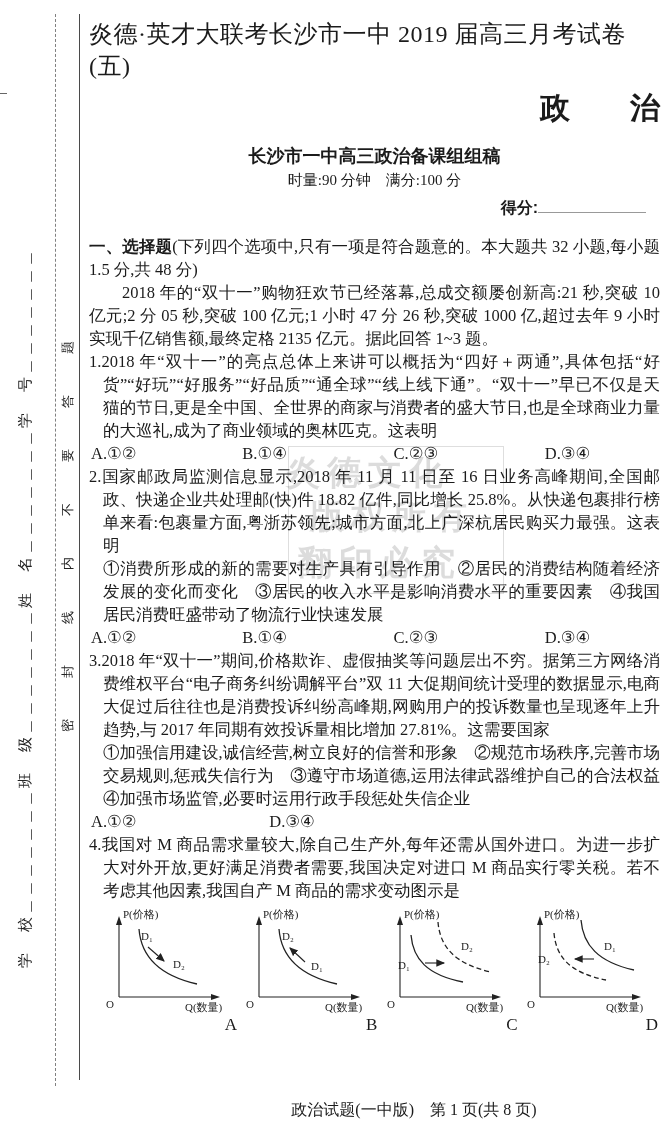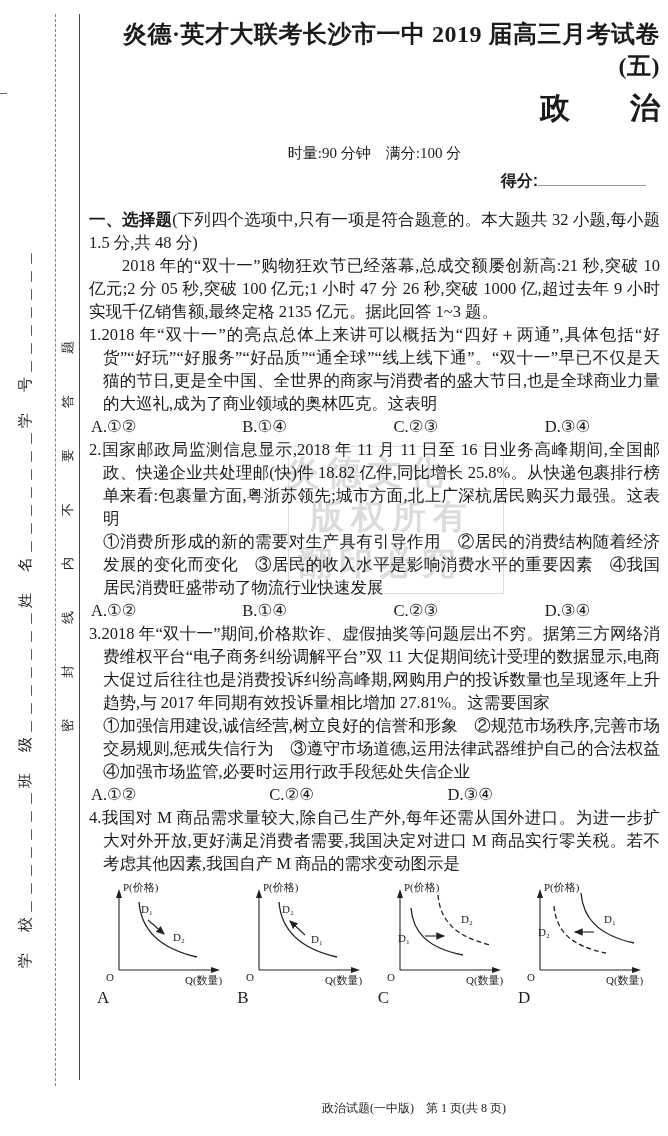--- a/index.html
+++ b/index.html
@@ -17,47 +17,47 @@
   .content{position:absolute;left:80px;top:0;width:588px;height:1136px;}
   .wm{position:absolute;z-index:0;font-weight:bold;white-space:nowrap;
       font-family:"Liberation Sans","DejaVu Sans",sans-serif;
       color:rgba(40,40,40,0.16);font-size:34px;letter-spacing:7px;}
   .wm1{left:206px;top:450px;}
   .wm2{left:230px;top:494px;}
   .wm3{left:218px;top:540px;}
   .wm-box{position:absolute;z-index:0;left:208px;top:446px;width:214px;height:146px;
           border:1px solid rgba(0,0,0,0.13);}
   .flow{position:relative;z-index:1;padding:18px 8px 0 9px;}
-  .title{font-size:24px;font-weight:700;text-align:right;margin:0 0 4px 0;letter-spacing:0.5px;}
+  .title{font-size:24px;font-weight:400;text-align:left;margin:0 0 4px 0;letter-spacing:0.5px;}
   .subject{font-size:30px;font-weight:bold;text-align:right;margin:6px 0 15px 0;
            font-family:Liberation Sans, sans-serif;}
   .source{font-size:18px;font-weight:bold;text-align:center;margin:6px 0 2px 0;
           font-family:"Liberation Sans","DejaVu Sans",sans-serif;}
   .meta{font-size:15px;text-align:center;margin:3px 0 8px 0;font-family:Liberation Serif, serif;}
   .score{font-size:16px;font-weight:bold;text-align:right;padding-right:14px;margin:4px 0 16px 0;
          font-family:"Liberation Sans","DejaVu Sans",sans-serif;}
   .score-blank{display:inline-block;width:108px;border-bottom:1px solid #999;height:14px;}
   .bodytext{font-size:16.5px;line-height:23px;text-align:justify;}
   .section-head .hd{font-weight:bold;font-family:"Liberation Sans","DejaVu Sans",sans-serif;}
   .intro{text-indent:2em;margin:0;}
   .question{padding-left:14px;}
   .q-stem{text-indent:-14px;}
   .q-options{display:flex;margin-left:-12px;gap:36px;}
   .q-options .opt{width:25%;}
   
   .graphs{display:flex;justify-content:space-between;margin-top:5px;padding:0 2px 0 8px;}
-  .graph{width:140px;text-align:left;}
+  .graph{width:140px;text-align:right;}
   .graph svg{display:block;}
   .graph-label{font-size:17px;margin-top:0px;}
   .axis{stroke:#222;stroke-width:1.1;fill:none;}
   .curve{stroke:#222;stroke-width:1.3;fill:none;}
   .dash{stroke-dasharray:5,3;}
   .ah{fill:#222;stroke:none;}
   .svgtxt{font-size:11px;fill:#1b1b1b;font-family:"Liberation Serif","DejaVu Serif",serif;}
-  .footer{position:absolute;z-index:1;left:80px;right:0;top:1100px;text-align:center;font-size:12px;}
+  .footer{position:absolute;z-index:1;left:80px;right:0;top:1100px;text-align:center;font-size:16px;}
 </style>
 </head>
 <body>
 
 <div class="page">
 
   <div class="tick"></div>
   <div class="rot fill-line">学　校＿＿＿＿＿＿＿班　级＿＿＿＿＿＿＿姓　名＿＿＿＿＿＿＿学　号＿＿＿＿＿＿＿</div>
   <div class="dotted-line"></div>
   <div class="rot seal-line">密　封　线　内　不　要　答　题</div>
@@ -66,20 +66,21 @@
   <div class="content">
 
     <div class="wm-box"></div>
     <div class="wm wm1">炎德文化</div>
     <div class="wm wm3">翻印必究</div>
     <div class="wm wm2">版权所有</div>
 
     <div class="flow">
       <div class="title">炎德·英才大联考长沙市一中 2019 届高三月考试卷(五)</div>
       <div class="subject">政　　治</div>
+      <div class="source">长沙市一中高三政治备课组组稿</div>
       <div class="meta">时量:90 分钟　满分:100 分</div>
       <div class="score">
         <span>得分:</span><span class="score-blank"></span>
       </div>
 
       <div class="bodytext section-head">
         <span class="hd">一、选择题</span><span>(下列四个选项中,只有一项是符合题意的。本大题共 32 小题,每小题 1.5 分,共 48 分)</span>
       </div>
 
       <p class="bodytext intro">2018 年的“双十一”购物狂欢节已经落幕,总成交额屡创新高:21 秒,突破 10 亿元;2 分 05 秒,突破 100 亿元;1 小时 47 分 26 秒,突破 1000 亿,超过去年 9 小时实现千亿销售额,最终定格 2135 亿元。据此回答 1~3 题。</p>
@@ -103,21 +104,20 @@
           <span class="opt">C.②③</span>
           <span class="opt">D.③④</span>
         </div>
       </div>
 
       <div class="bodytext question">
         <div class="q-stem"><span>3.</span><span>2018 年“双十一”期间,价格欺诈、虚假抽奖等问题层出不穷。据第三方网络消费维权平台“电子商务纠纷调解平台”双 11 大促期间统计受理的数据显示,电商大促过后往往也是消费投诉纠纷高峰期,网购用户的投诉数量也呈现逐年上升趋势,与 2017 年同期有效投诉量相比增加 27.81%。这需要国家</span></div>
         <div class="q-items">①加强信用建设,诚信经营,树立良好的信誉和形象　②规范市场秩序,完善市场交易规则,惩戒失信行为　③遵守市场道德,运用法律武器维护自己的合法权益　④加强市场监管,必要时运用行政手段惩处失信企业</div>
         <div class="q-options">
           <span class="opt">A.①②</span>
-          <span class="opt">C.②④</span>
           <span class="opt">D.③④</span>
         </div>
       </div>
 
       <div class="bodytext question">
         <div class="q-stem"><span>4.</span><span>我国对 M 商品需求量较大,除自己生产外,每年还需从国外进口。为进一步扩大对外开放,更好满足消费者需要,我国决定对进口 M 商品实行零关税。若不考虑其他因素,我国自产 M 商品的需求变动图示是</span></div>
       </div>
 
       <div class="graphs">
 

